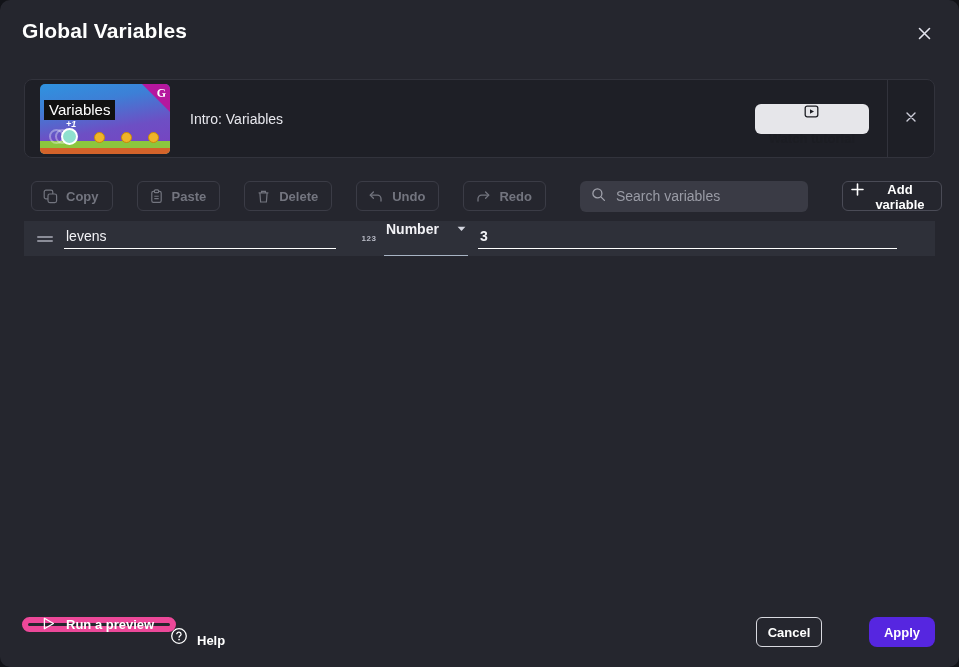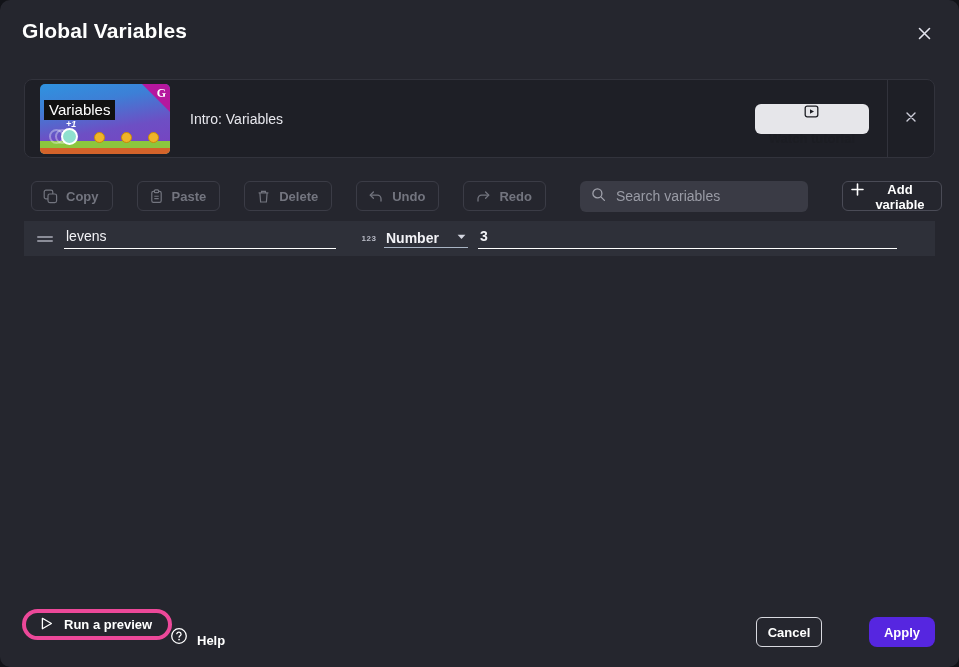--- a/index.html
+++ b/index.html
@@ -286,23 +286,22 @@
     letter-spacing: 0.5px;
     flex: none;
     text-align: center;
   }
   .type-select-wrap {
     position: relative;
     width: 84px;
     margin-left: 4px;
     border-bottom: 1px solid #a8b4c4;
     display: flex;
-    align-items: center;
     justify-content: space-between;
-    padding: 0 0 0 2px;
+    padding: 0 0 16px 2px;
     cursor: pointer;
     flex: none;
   }
   .type-select-value {
     font-size: 14px;
     font-weight: bold;
     color: #f2f2f6;
   }
   .var-value-field {
     flex: 1;
@@ -320,23 +319,23 @@
   }
 
   
   #footer {
     position: absolute;
     left: 0; right: 0; bottom: 0;
     height: 62px;
   }
   #run-preview-button {
     position: absolute;
-    left: 22px; top: 4px;
-    height: 31px;
-    border: 4px solid #ec4899;
+    left: 22px; top: 12px;
+    height: 15px;
+    border: 6px solid #ec4899;
     border-radius: 16px;
     background: transparent;
     color: #ffffff;
     font-size: 13px;
     font-weight: bold;
     display: flex;
     align-items: center;
     gap: 10px;
     padding: 0 16px 0 13px;
     cursor: pointer;

